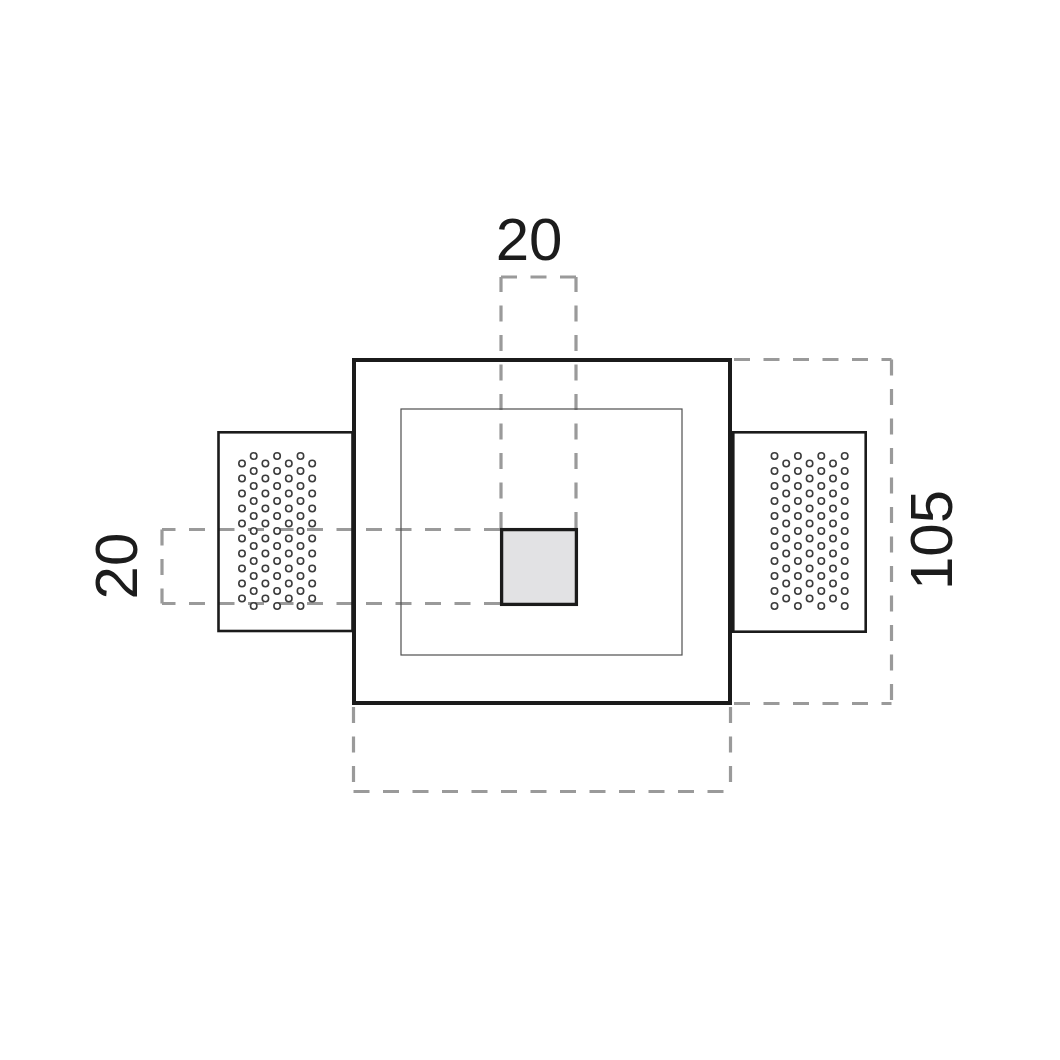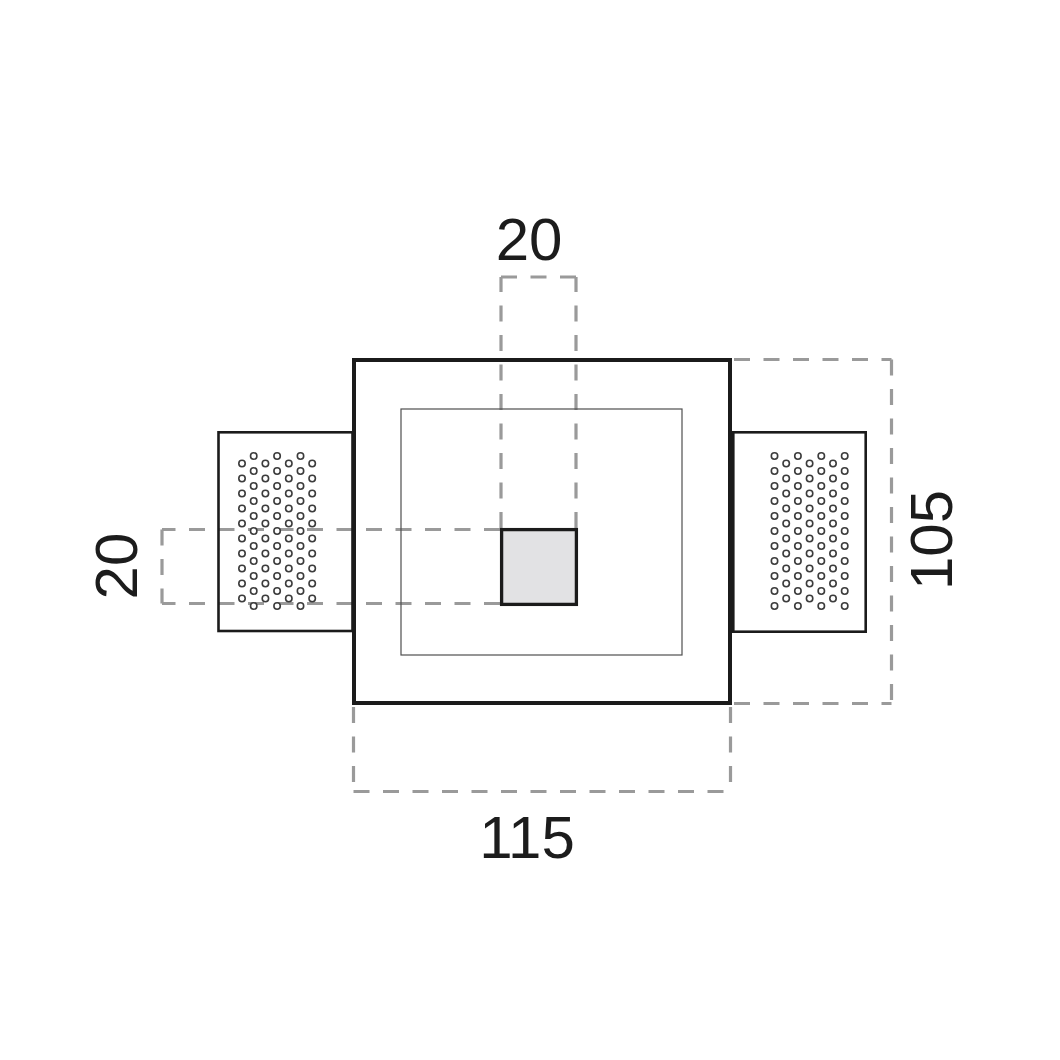--- a/index.html
+++ b/index.html
@@ -256,14 +256,13 @@
       <rect class="center-square" x="501.6" y="529.6" width="74.8" height="74.8" fill="#e2e2e4"></rect>
     </g>
   </svg>
 
   <div class="dim-label" style="left:529px; top:240px;">20</div>
 
   <div class="dim-label vertical" style="left:117px; top:566px;">20</div>
 
   <div class="dim-label vertical" style="left:932px; top:540px;">105</div>
 
-  <div class="dim-label" style="left:527px; top:838px;">115</div>
 </div>
 
 </body></html>

